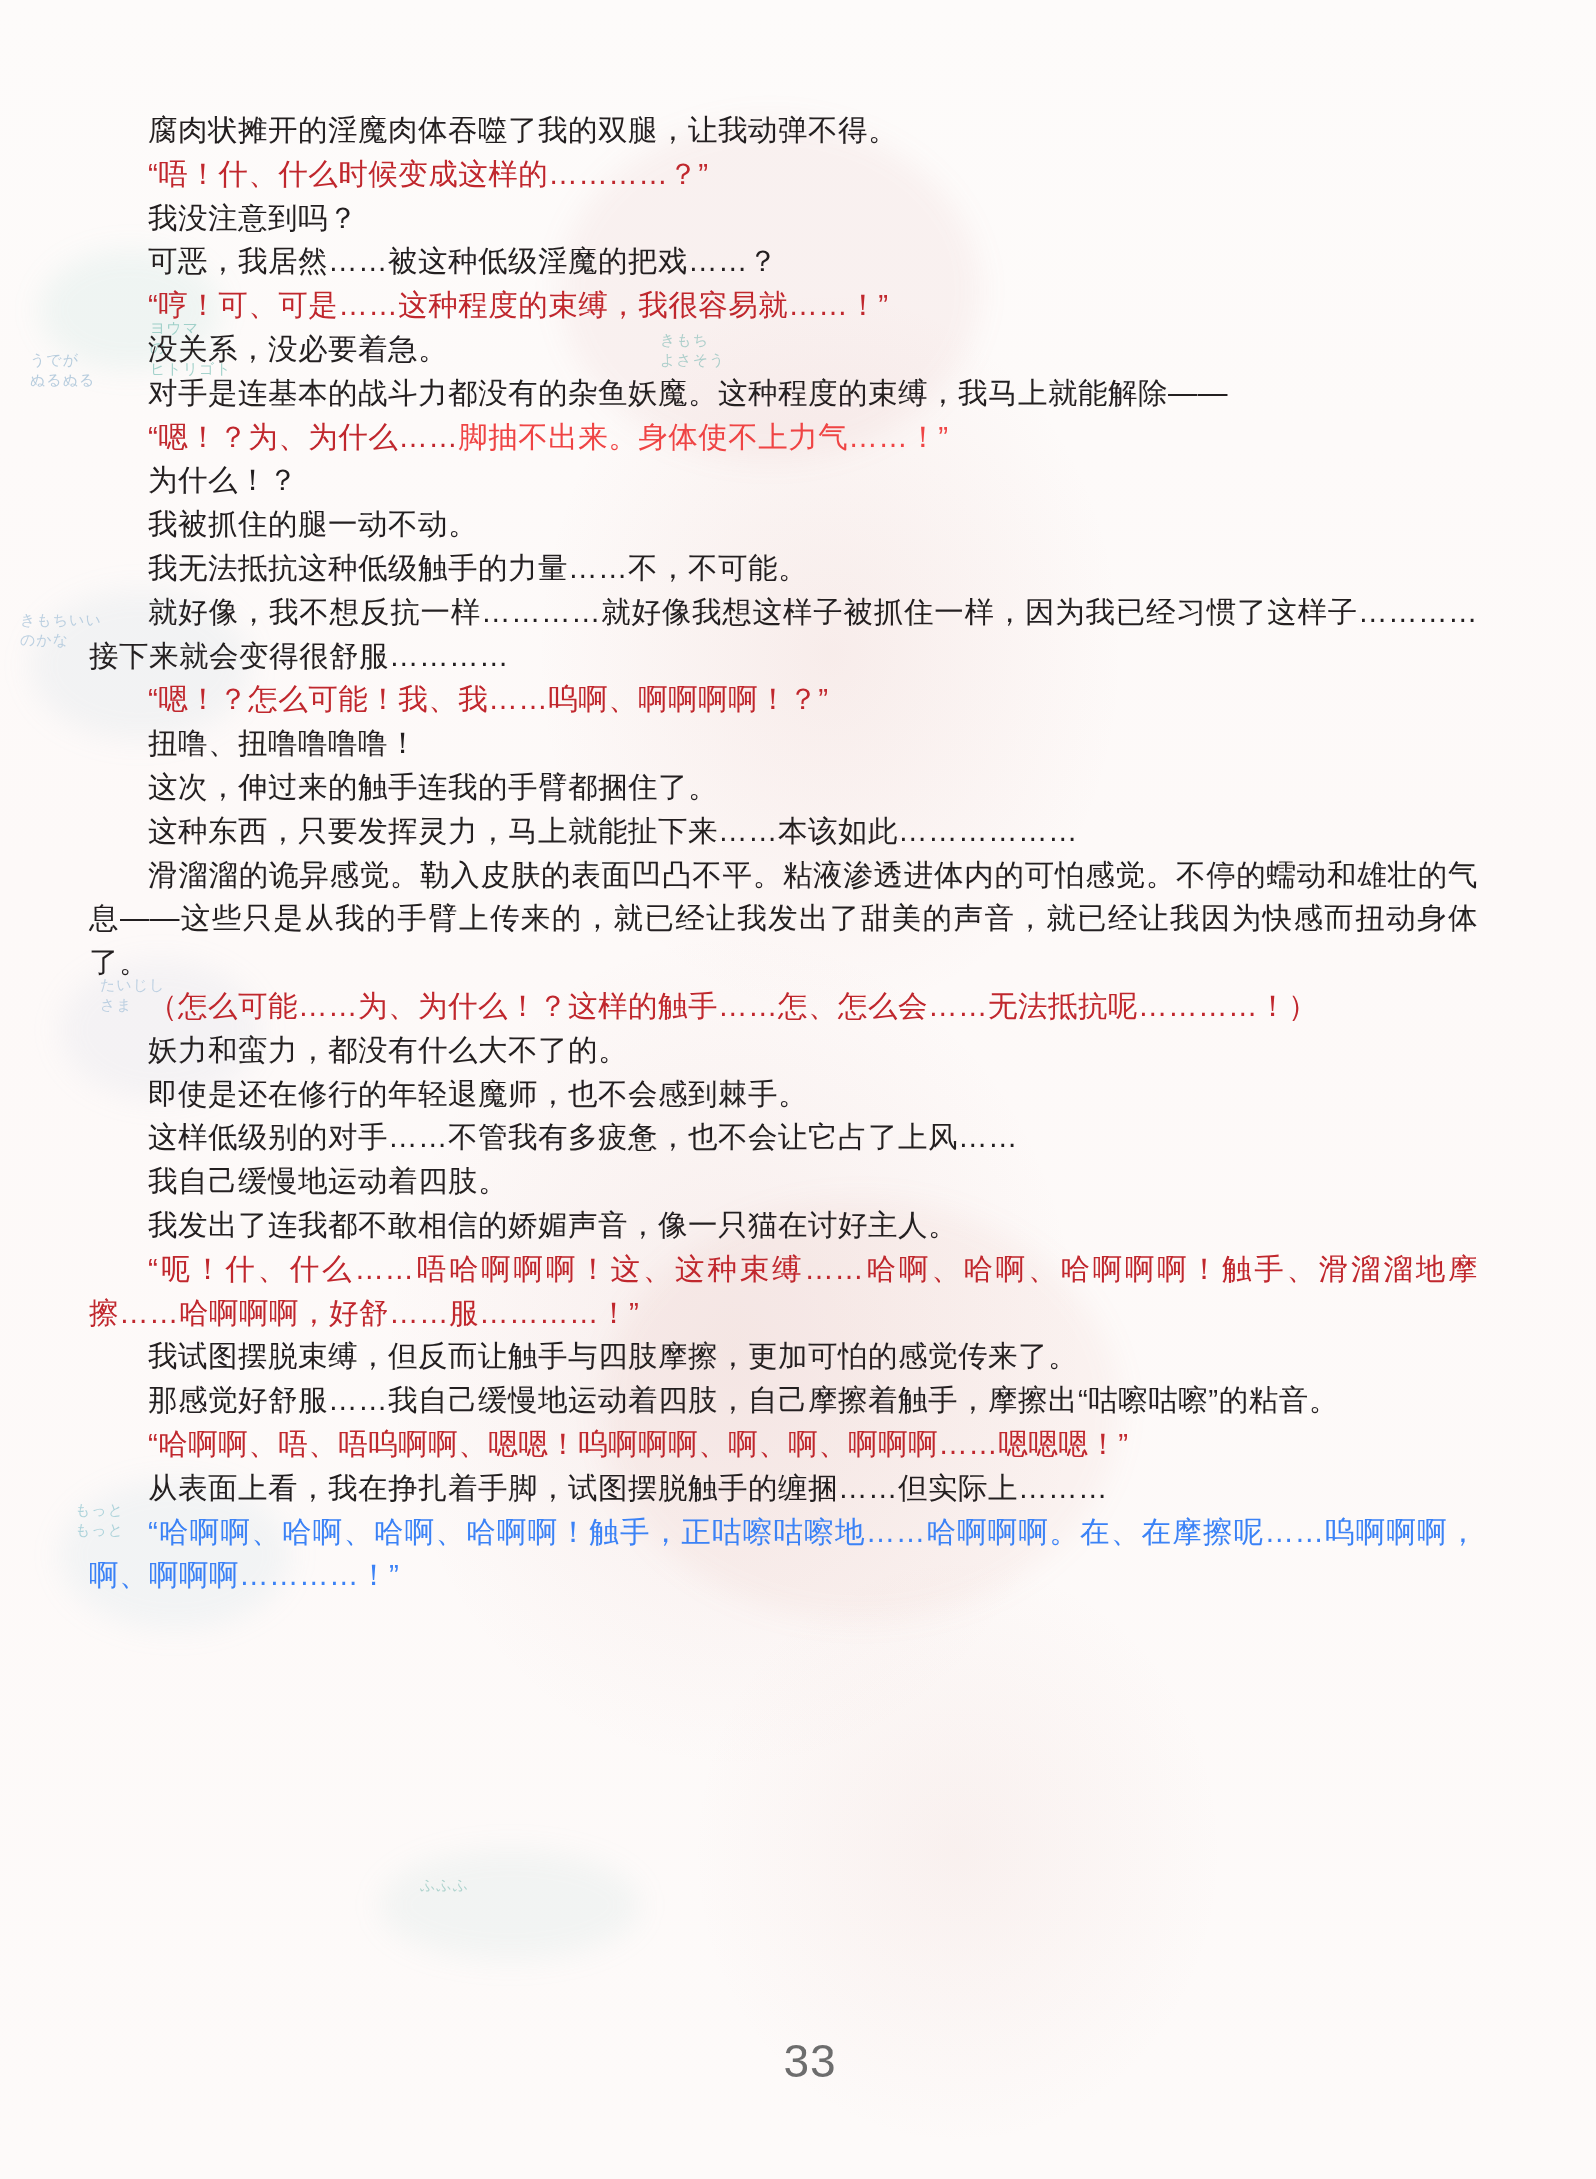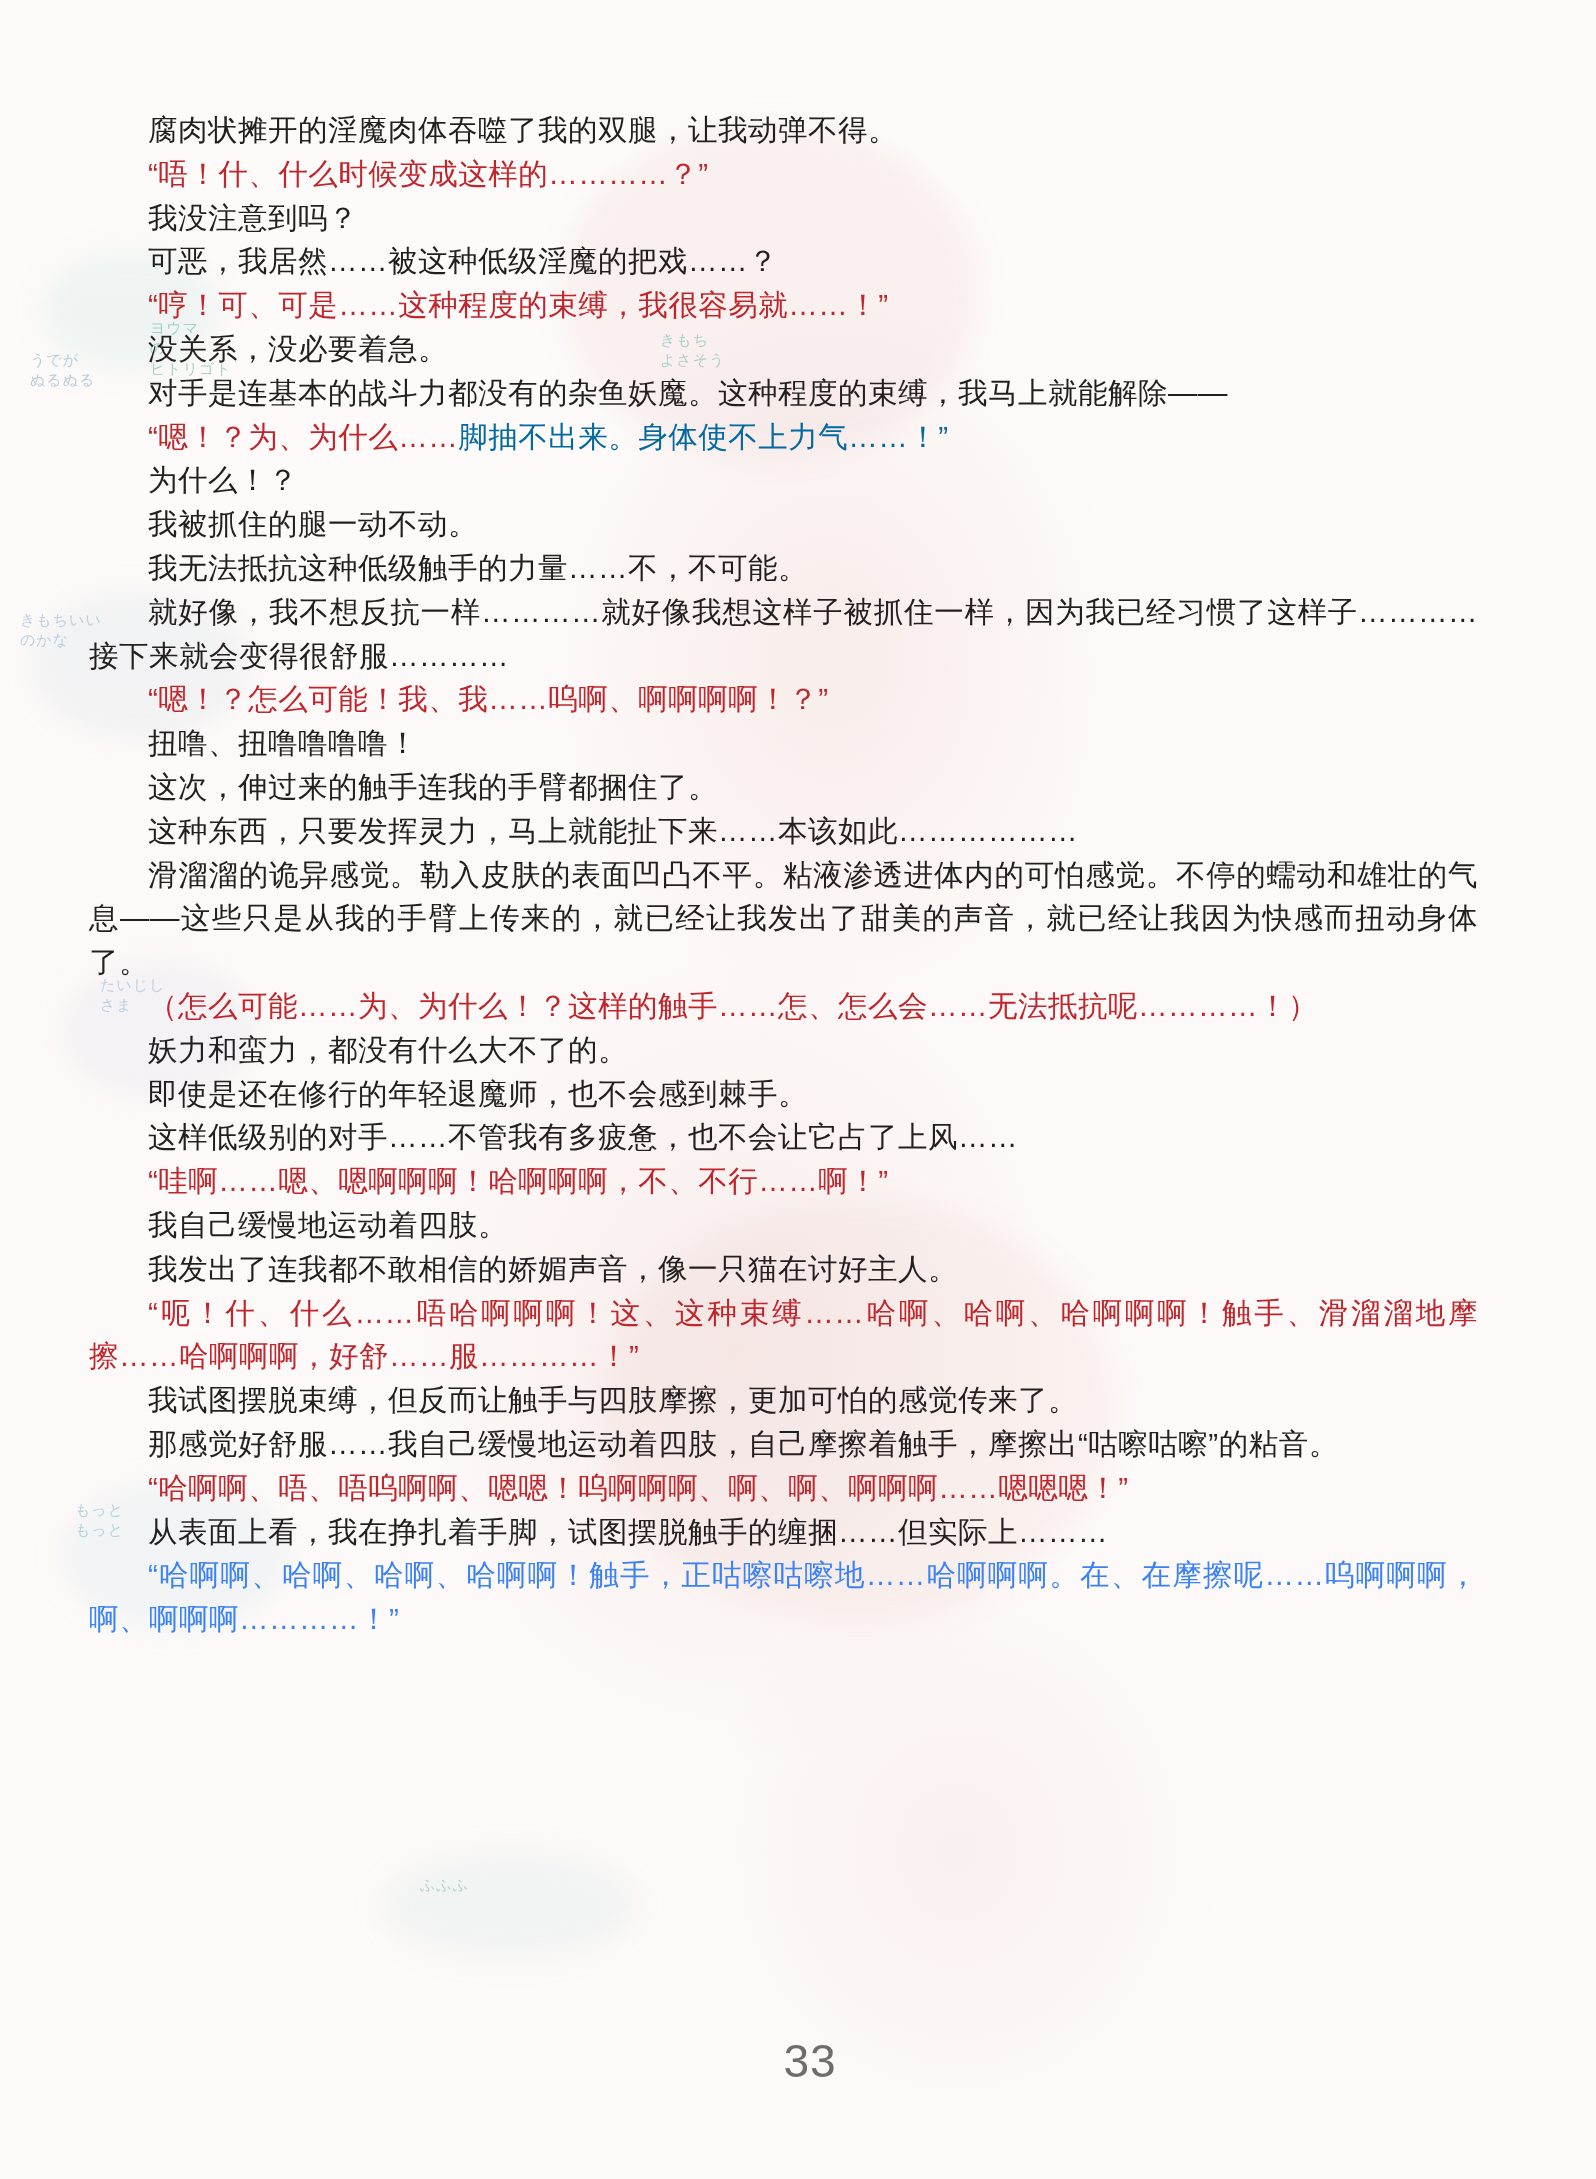--- a/index.html
+++ b/index.html
@@ -113,35 +113,34 @@
 
 <div class="page">
   <div class="body-text" id="body-text">
       <div class="para"><span>腐肉状摊开的淫魔肉体吞噬了我的双腿，让我动弹不得。</span></div>
       <div class="para"><span class="red" style="color: rgb(192, 39, 45);">“唔！什、什么时候变成这样的…………？”</span></div>
       <div class="para"><span>我没注意到吗？</span></div>
       <div class="para"><span>可恶，我居然……被这种低级淫魔的把戏……？</span></div>
       <div class="para"><span class="red" style="color: rgb(192, 39, 45);">“哼！可、可是……</span><span class="red" style="color: rgb(192, 39, 45);">这种程度的束缚，我很容易就……！”</span></div>
       <div class="para"><span>没关系，没必要着急。</span></div>
       <div class="para"><span>对手是连基本的战斗力都没有的杂鱼妖魔。这种程度的束缚，我马上就能解除——</span></div>
-      <div class="para"><span class="red" style="color: rgb(192, 39, 45);">“嗯！？为、为什么……</span><span class="red" style="color: #0369a1;">脚抽不出来。身体使不上力气……！”</span></div>
+      <div class="para"><span class="red" style="color: rgb(192, 39, 45);">“嗯！？为、为什么……</span><span class="red" style="color: #ef4444;">脚抽不出来。身体使不上力气……！”</span></div>
       <div class="para"><span>为什么！？</span></div>
       <div class="para"><span>我被抓住的腿一动不动。</span></div>
       <div class="para"><span>我无法抵抗这种低级触手的力量……不，不可能。</span></div>
       <div class="para"><span>就好像，我不想反抗一样…………就好像我想这样子被抓住一样，因为我已经习惯了这样子…………接下来就会变得很舒服…………</span></div>
       <div class="para"><span class="red" style="color: rgb(192, 39, 45);">“嗯！？怎么可能！我、我……呜啊、啊啊啊啊！？”</span></div>
       <div class="para"><span>扭噜、扭噜噜噜噜！</span></div>
       <div class="para"><span>这次，伸过来的触手连我的手臂都捆住了。</span></div>
       <div class="para"><span>这种东西，只要发挥灵力，马上就能扯下来……本该如此………………</span></div>
       <div class="para"><span>滑溜溜的诡异感觉。勒入皮肤的表面凹凸不平。粘液渗透进体内的可怕感觉。不停的蠕动和雄壮的气息——这些只是从我的手臂上传来的，就已经让我发出了甜美的声音，就已经让我因为快感而扭动身体了。</span></div>
       <div class="para"><span class="red" style="color: rgb(192, 39, 45);">（怎么可能……为、为什么！？</span><span class="red" style="color: rgb(192, 39, 45);">这样的触手……怎、怎么会……无法抵抗呢…………！）</span></div>
       <div class="para"><span>妖力和蛮力，都没有什么大不了的。</span></div>
       <div class="para"><span>即使是还在修行的年轻退魔师，也不会感到棘手。</span></div>
       <div class="para"><span>这样低级别的对手……不管我有多疲惫，也不会让它占了上风……</span></div>
-      <div class="para"><span class="red" style="color: rgb(192, 39, 45);">“哇啊……嗯、嗯啊啊啊！哈啊啊啊，不、不行……啊！”</span></div>
       <div class="para"><span>我自己缓慢地运动着四肢。</span></div>
       <div class="para"><span>我发出了连我都不敢相信的娇媚声音，像一只猫在讨好主人。</span></div>
       <div class="para"><span class="red" style="color: rgb(192, 39, 45);">“呃！什、什么……唔哈啊啊啊！这、这种束缚……哈啊、哈啊、哈啊啊啊！</span><span class="red" style="color: rgb(192, 39, 45);">触手、滑溜溜地摩擦……哈啊啊啊，好舒……服…………！”</span></div>
       <div class="para"><span>我试图摆脱束缚，但反而让触手与四肢摩擦，更加可怕的感觉传来了。</span></div>
       <div class="para"><span>那感觉好舒服……我自己缓慢地运动着四肢，自己摩擦着触手，摩擦出“咕嚓咕嚓”的粘音。</span></div>
       <div class="para"><span class="red" style="color: rgb(192, 39, 45);">“哈啊啊、唔、唔呜啊啊、嗯嗯！呜啊啊啊、啊、啊、啊啊啊……嗯嗯嗯！”</span></div>
       <div class="para"><span>从表面上看，我在挣扎着手脚，试图摆脱触手的缠捆……但实际上………</span></div>
       <div class="para"><span class="red" style="color: #3b82f6;">“哈啊啊、哈啊、哈啊、哈啊啊！触手，正咕嚓咕嚓地……哈啊啊啊。在、在摩擦呢……呜啊啊啊，啊、啊啊啊…………！”</span></div>
     </div>
   <div class="page-number">33</div>

